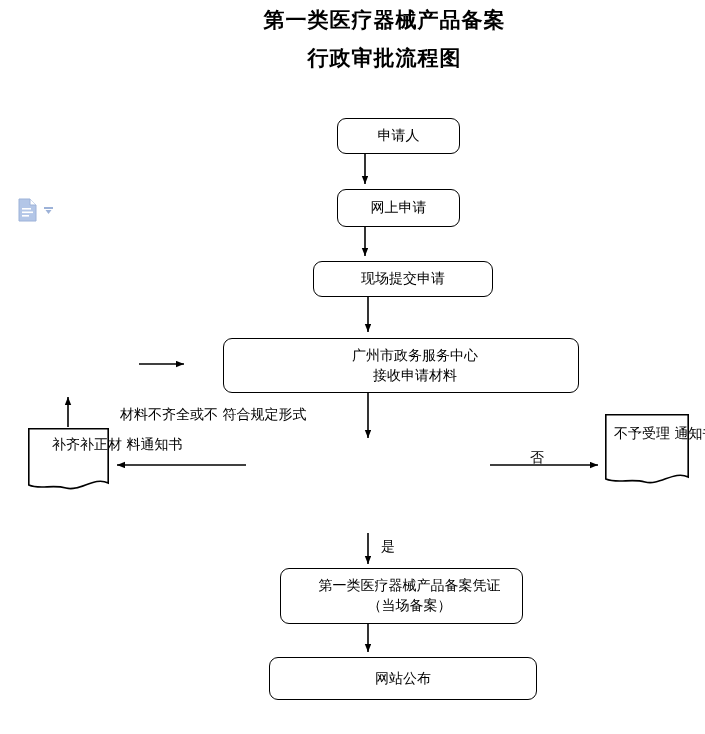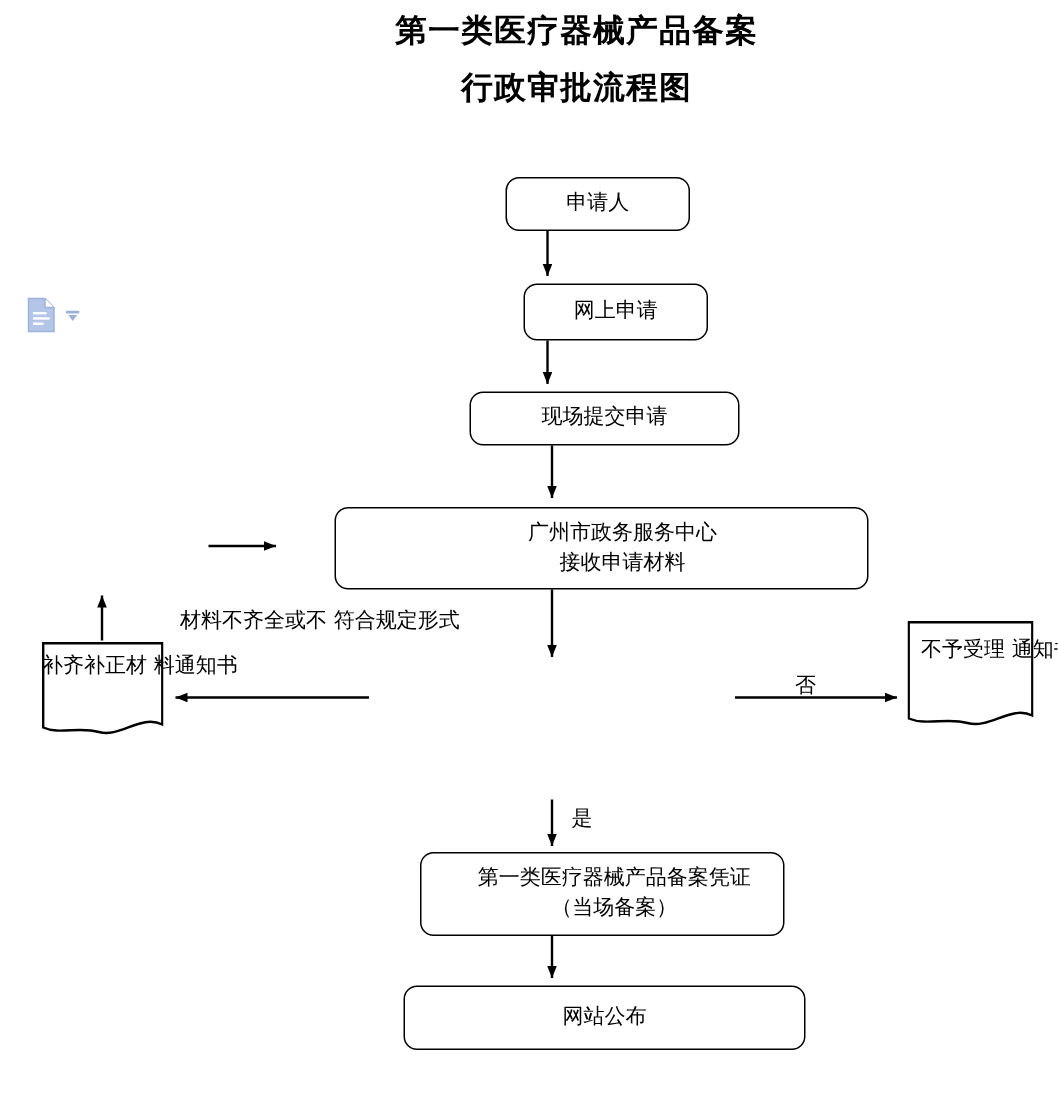--- a/index.html
+++ b/index.html
@@ -157,39 +157,39 @@
       <line x1="368" y1="533" x2="368" y2="564" marker-end="url(#arrow)"></line>
 
       <line x1="368" y1="624" x2="368" y2="652" marker-end="url(#arrow)"></line>
     </g>
   </svg>
 
   <div class="node rounded" id="node-applicant" style="left:304px; top:118px; width:123px; height:36px;">
     <span class="ln">申请人</span>
   </div>
 
-  <div class="node rounded" id="node-online-application" style="left:316px; top:189px; width:123px; height:38px;">
+  <div class="node rounded" id="node-online-application" style="left:304px; top:189px; width:123px; height:38px;">
     <span class="ln">网上申请</span>
   </div>
 
   <div class="node rounded" id="node-onsite-submit" style="left:280px; top:261px; width:180px; height:36px;">
     <span class="ln">现场提交申请</span>
   </div>
 
   <div class="node rounded" id="node-service-center" style="left:190px; top:338px; width:356px; height:55px;padding-left:28px;">
     <span class="ln">广州市政务服务中心</span>
     <span class="ln">接收申请材料</span>
   </div>
 
 
   <div class="doc-shape" id="node-supplement-notice" style="left:28px; top:428px; width:81px; height:66px;">
     <svg width="81" height="66" viewBox="0 0 81 66">
       <path d="M0.8,0.8 L80.2,0.8 L80.2,55 C66,48 52,64 38,60 C24,56 12,62 0.8,57 Z" fill="#ffffff" stroke="#000000" stroke-width="1.6"></path>
     </svg>
-    <div class="doc-text" style="padding:6px 0 0 0;">
+    <div class="doc-text" style="padding:6px 0 0 24px;">
       <span class="ln">补齐补正材</span>
       <span class="ln">料通知书</span>
     </div>
   </div>
 
 
   <div class="doc-shape" id="node-rejection-notice" style="left:605px; top:414px; width:84px; height:75px;">
     <svg width="84" height="75" viewBox="0 0 84 75">
       <path d="M0.8,0.8 L83.2,0.8 L83.2,63 C69,56 55,72 40,68 C26,64 13,70 0.8,65 Z" fill="#ffffff" stroke="#000000" stroke-width="1.6"></path>
     </svg>

